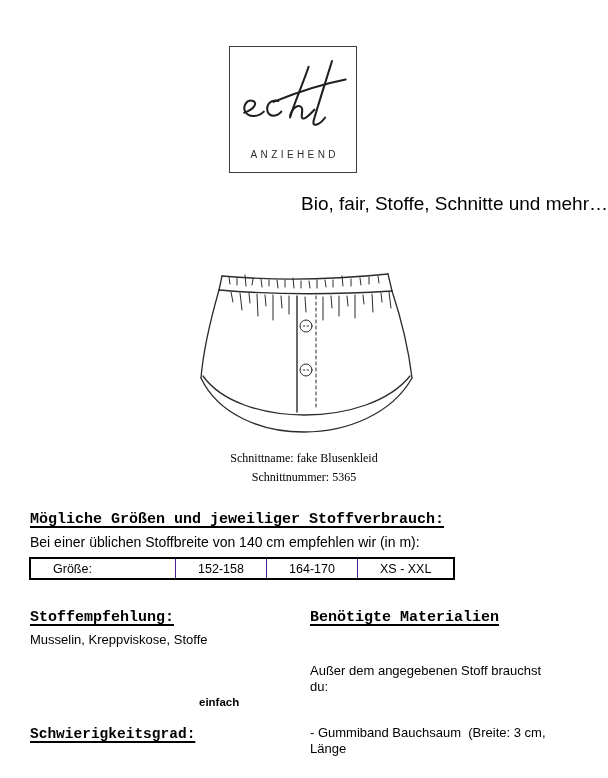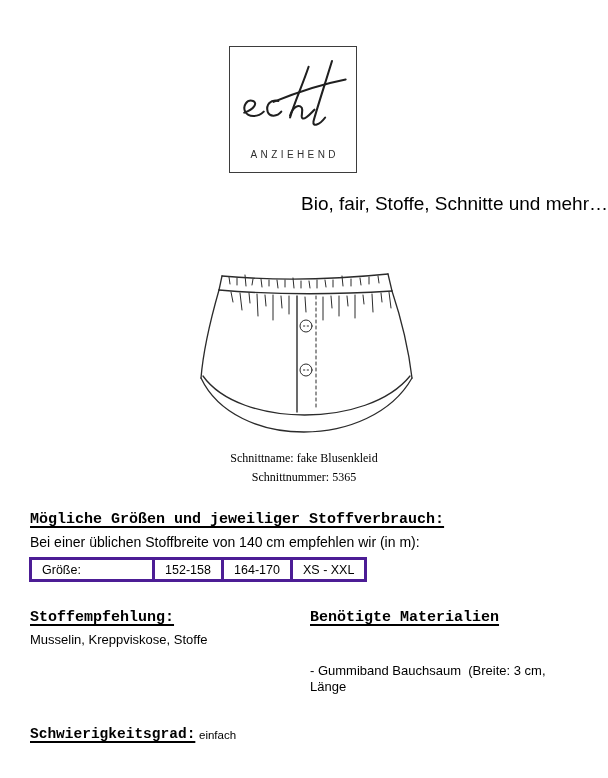--- a/index.html
+++ b/index.html
@@ -57,43 +57,43 @@
   .sizes-intro{left:30px;top:534px;font-size:14px;color:#000;}
 
   
   .consumption-table{
     left:29px;top:557px;
     border-collapse:collapse;
     font-size:12.5px;color:#000;
     border:2px solid #000;
   }
   .consumption-table td{
-    border:3px solid #4c1d95;
+    border:1px solid #4c1d95;
     height:19px;
-    padding:0 10px;
+    padding:0 22px;
     text-align:center;
     white-space:nowrap;
   }
   .consumption-table td.lbl{
     width:100px;text-align:left;
   }
   .consumption-table td.val{width:46px;}
 
   .fabric-heading{left:30px;top:609px;}
   .fabric-body{left:30px;top:632px;font-size:13px;color:#000;}
 
   .materials-heading{left:310px;top:609px;}
   .materials-body{
     left:310px;top:632px;width:250px;
     font-size:13px;color:#000;line-height:15.5px;
     white-space:pre-wrap;
   }
 
   .difficulty-heading{left:30px;top:726px;font-size:14.5px;text-align:right;}
-  .difficulty-value{left:199px;top:729px;font-size:11.5px;color:#000;}
+  .difficulty-value{left:199px;top:696px;font-size:11.5px;color:#000;font-weight:bold;}
 </style>
 </head>
 <body>
 
 <div class="abs logo-box">
   <svg class="logo-script" width="118" height="78" viewBox="0 0 120 80" fill="none" stroke="#1f1f1f" stroke-width="2.1" stroke-linecap="round" stroke-linejoin="round">
     <path d="M 10,55 C 20,52 24,45 19,43 C 13,41 8,48 11,54 C 14,60 24,60 30,54"></path>
     <path d="M 45,43 C 37,41 32,47 34,54 C 36,60 44,59 48,54"></path>
     <path d="M 76,8 C 70,26 61,46 57,60"></path>
     <path d="M 57,58 C 60,49 66,46 69,50 C 71,54 67,60 70,61 C 73,62 78,56 82,52"></path>
@@ -185,19 +185,20 @@
       <td class="val">XS - XXL</td>
     </tr>
   </tbody>
 </table>
 
 <div class="abs h-underline fabric-heading">Stoffempfehlung:</div>
 <div class="abs fabric-body">Musselin, Kreppviskose, Stoffe</div>
 
 <div class="abs h-underline materials-heading">Benötigte Materialien</div>
 <div class="abs materials-body">
+  <div>Außer dem angegebenen Stoff brauchst du:</div>
   <div>- Gummiband Bauchsaum  (Breite: 3 cm, Länge</div>
   
   
 </div>
 
 <div class="abs h-underline difficulty-heading">Schwierigkeitsgrad:</div>
 <div class="abs difficulty-value">einfach</div>
 
 </body></html>

